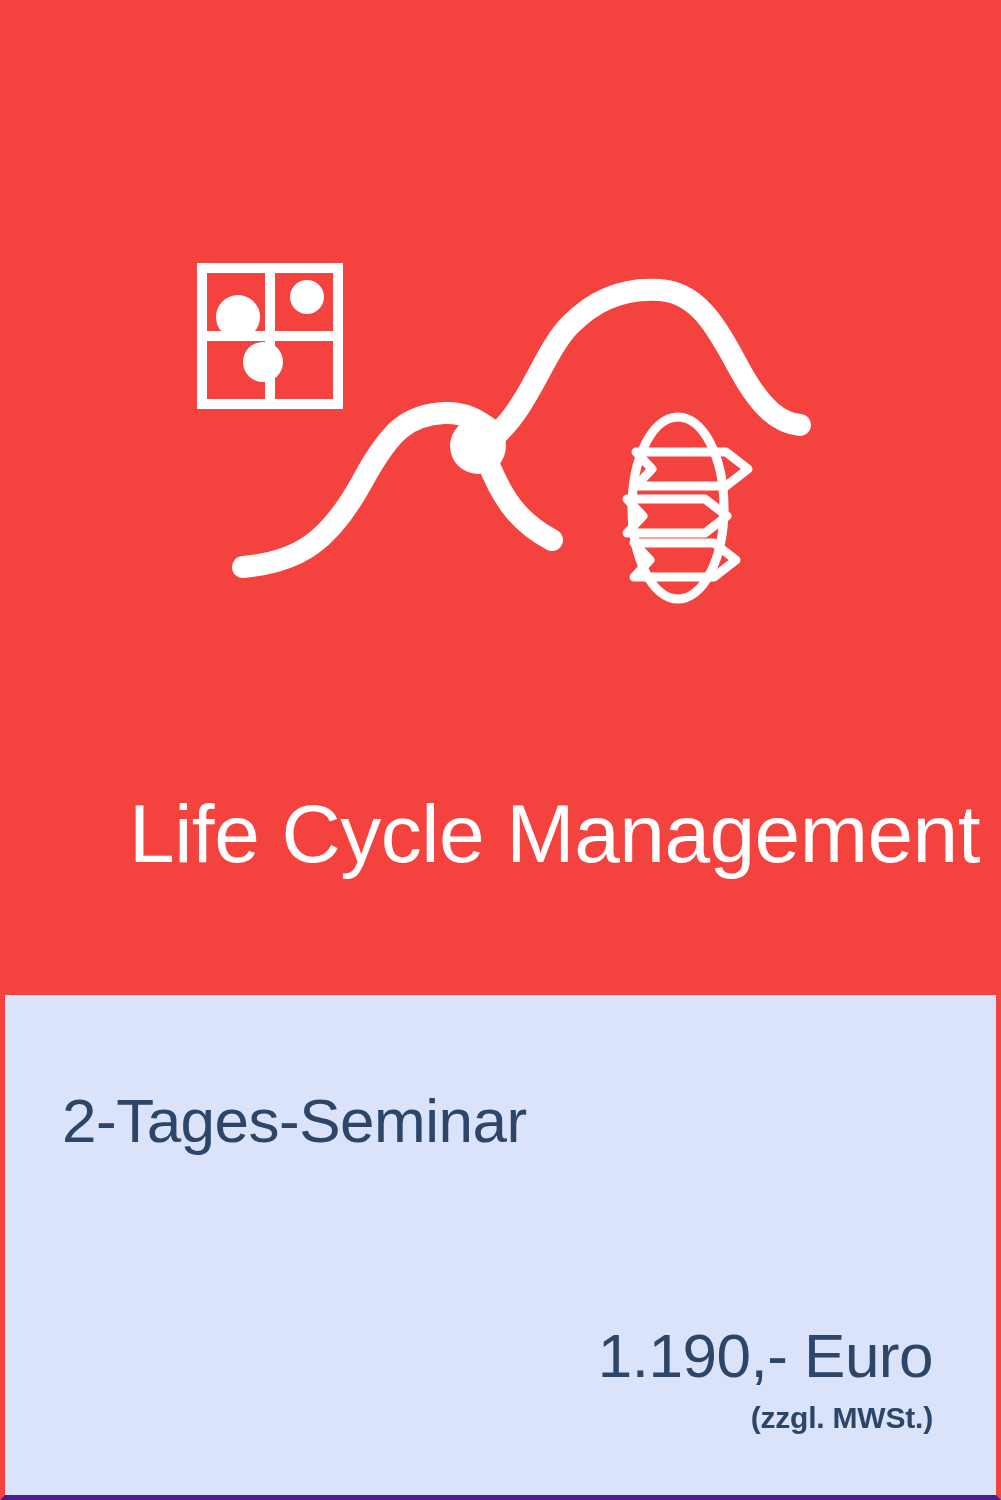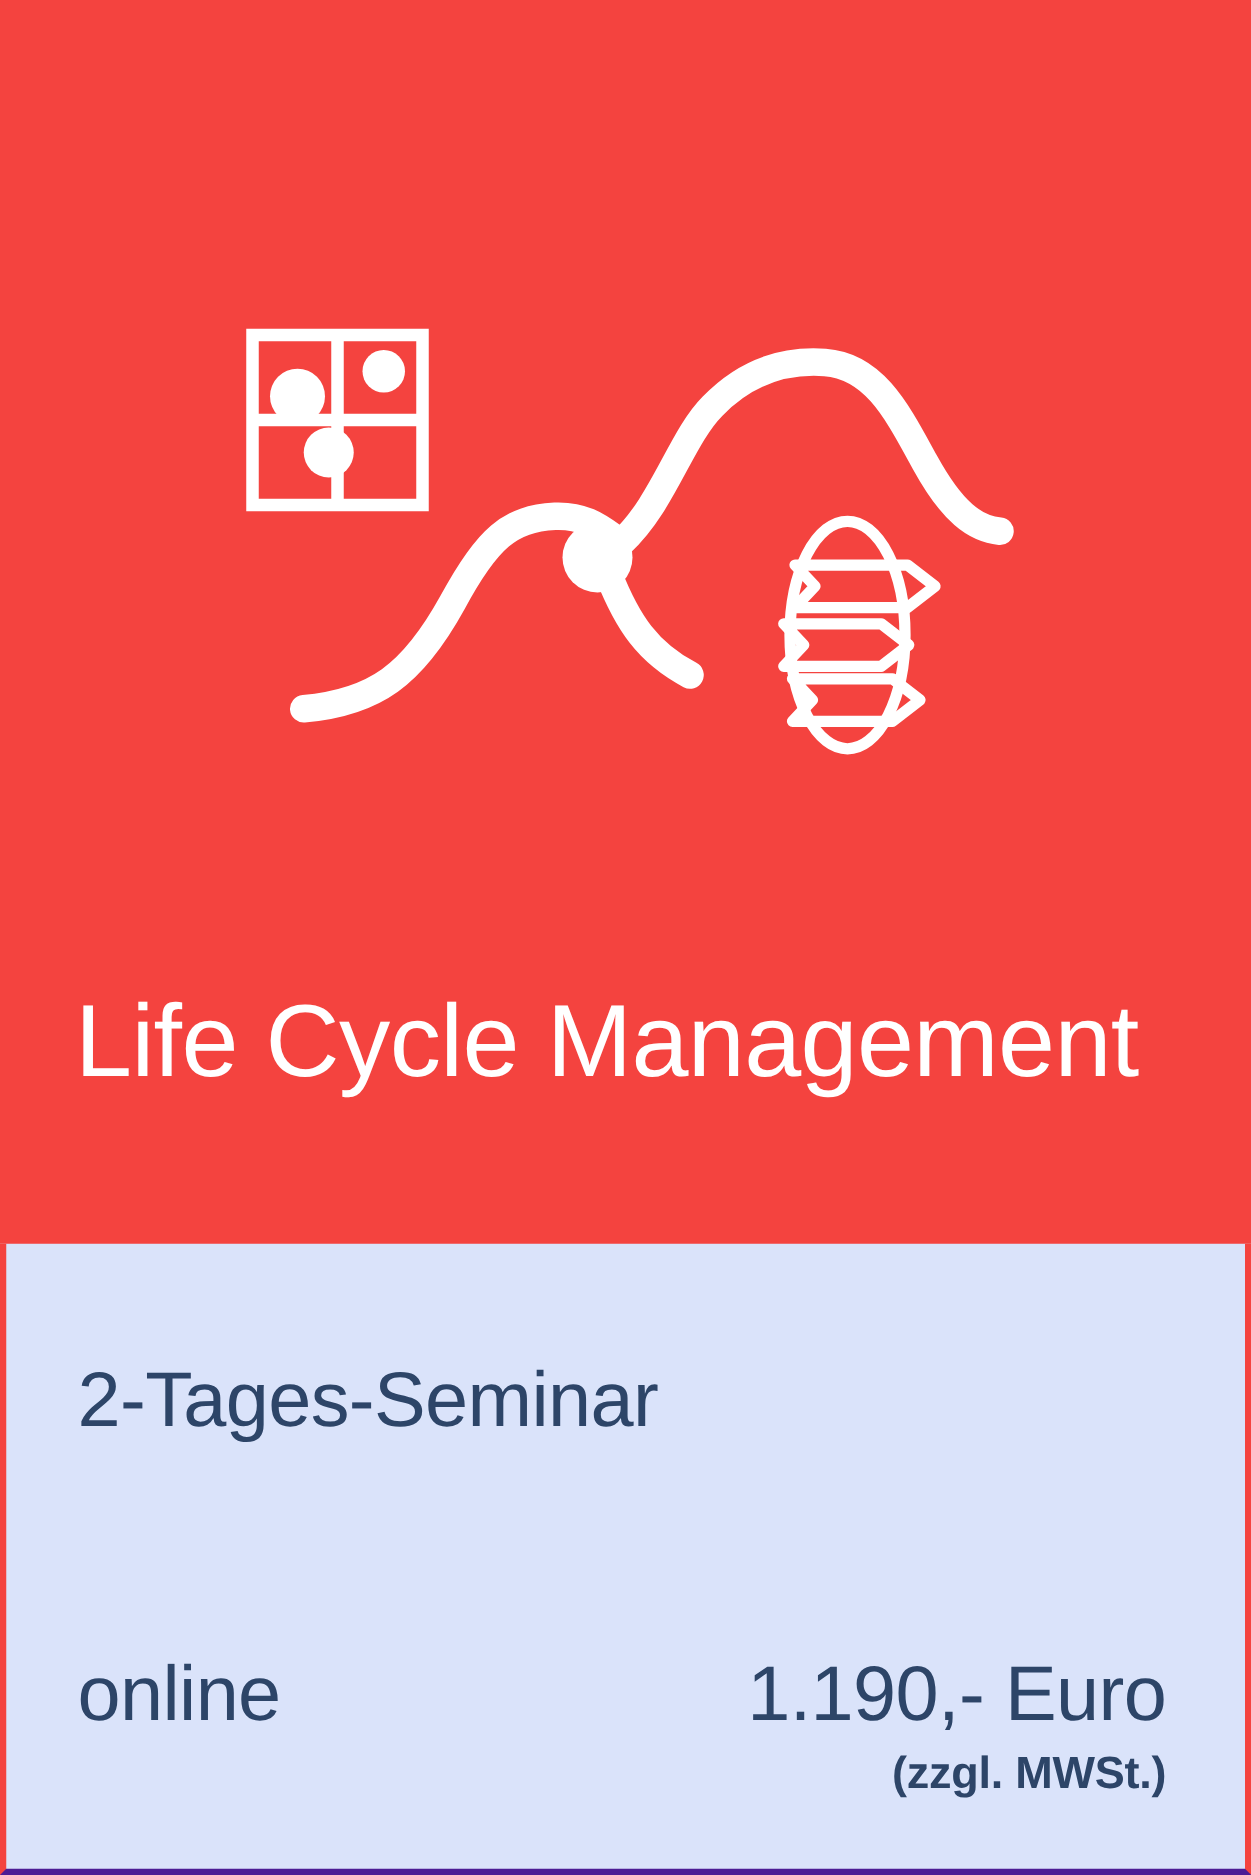--- a/index.html
+++ b/index.html
@@ -41,20 +41,21 @@
     position: absolute;
     left: 60px;
     top: 786px;
     width: 920px;
     color: #ffffff;
     font-size: 82px;
     line-height: 96px;
     font-weight: 300;
     letter-spacing: -0.5px;
     white-space: nowrap;
+    text-align: right;
   }
 
   
   #details {
     position: absolute;
     left: 0;
     top: 995px;
     width: 1001px;
     height: 505px;
     background: #dae3fa;
@@ -108,21 +109,21 @@
     font-size: 62px;
     line-height: 72px;
     font-weight: 300;
     letter-spacing: -0.5px;
     white-space: nowrap;
   }
 
   #price-vat-note {
     margin-top: 8px;
     color: #2d4568;
-    font-size: 36px;
+    font-size: 30px;
     line-height: 36px;
     font-weight: 700;
     letter-spacing: -0.2px;
     white-space: nowrap;
   }
 </style>
 </head>
 <body>
 
 <div id="card">
@@ -162,21 +163,20 @@
 
     <div id="hero-title">Life Cycle Management</div>
   </div>
 
   <div id="details">
 
     <div id="seminar-format">2-Tages-Seminar</div>
 
     <div id="price-row">
 
-      <div id="delivery-mode">online</div>
 
       <div id="price-block">
         <div id="price-amount">1.190,- Euro</div>
         <div id="price-vat-note">(zzgl. MWSt.)</div>
       </div>
 
     </div>
   </div>
 
 </div>

